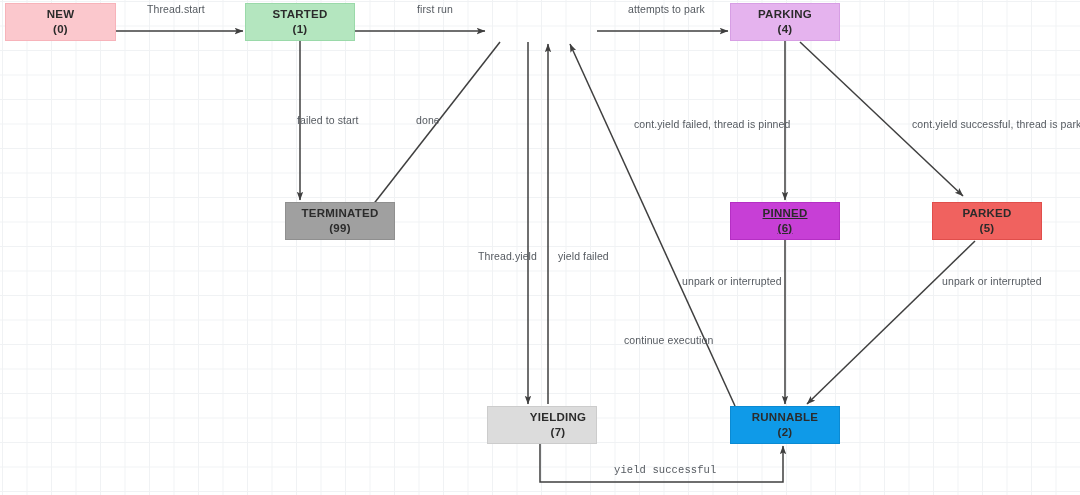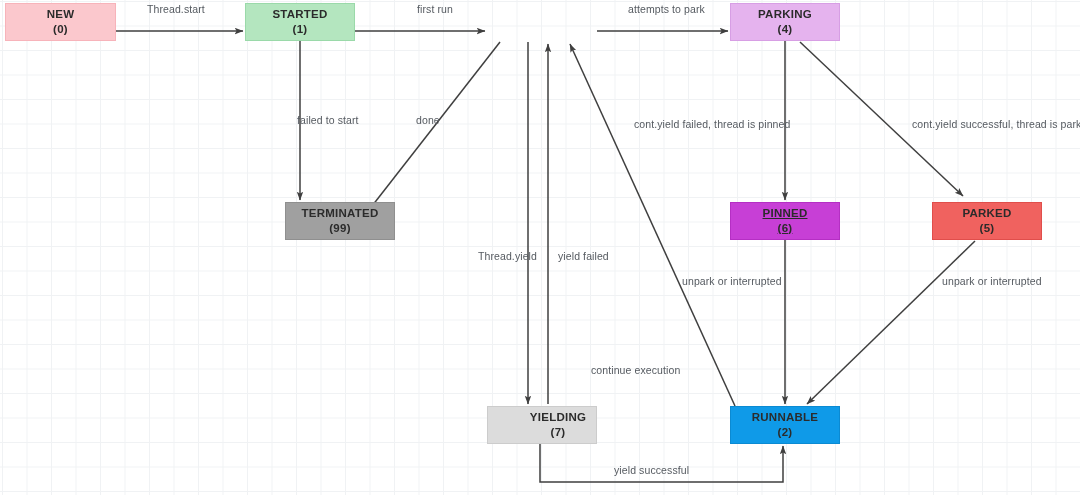--- a/index.html
+++ b/index.html
@@ -139,16 +139,16 @@
   <div class="elabel" id="lbl-1" style="left: 417px; top: 3px;">first run</div>
   <div class="elabel" id="lbl-2" style="left: 628px; top: 3px;">attempts to park</div>
   <div class="elabel" id="lbl-3" style="left: 297px; top: 114px;">failed to start</div>
   <div class="elabel" id="lbl-4" style="left: 416px; top: 114px;">done</div>
   <div class="elabel" id="lbl-5" style="left: 634px; top: 118px; text-align: center;">cont.yield failed, thread is pinned</div>
   <div class="elabel" id="lbl-6" style="left: 912px; top: 118px;">cont.yield successful, thread is parked</div>
   <div class="elabel" id="lbl-7" style="left: 478px; top: 250px;">Thread.yield</div>
   <div class="elabel" id="lbl-8" style="left: 558px; top: 250px;">yield failed</div>
   <div class="elabel" id="lbl-9" style="left: 682px; top: 275px;">unpark or interrupted</div>
   <div class="elabel" id="lbl-10" style="left: 942px; top: 275px;">unpark or interrupted</div>
-  <div class="elabel" id="lbl-11" style="left: 591px; top: 334px; margin-top: 30px;">continue execution</div>
-  <div class="elabel" id="lbl-12" style="left: 614px; top: 464px;">yield successful</div>
+  <div class="elabel" id="lbl-11" style="left: 624px; top: 334px;">continue execution</div>
+  <div class="elabel" id="lbl-12" style="left: 614px; top: 464px; font-family: Liberation Mono, monospace;">yield successful</div>
 
 </div>
 
 </body></html>

